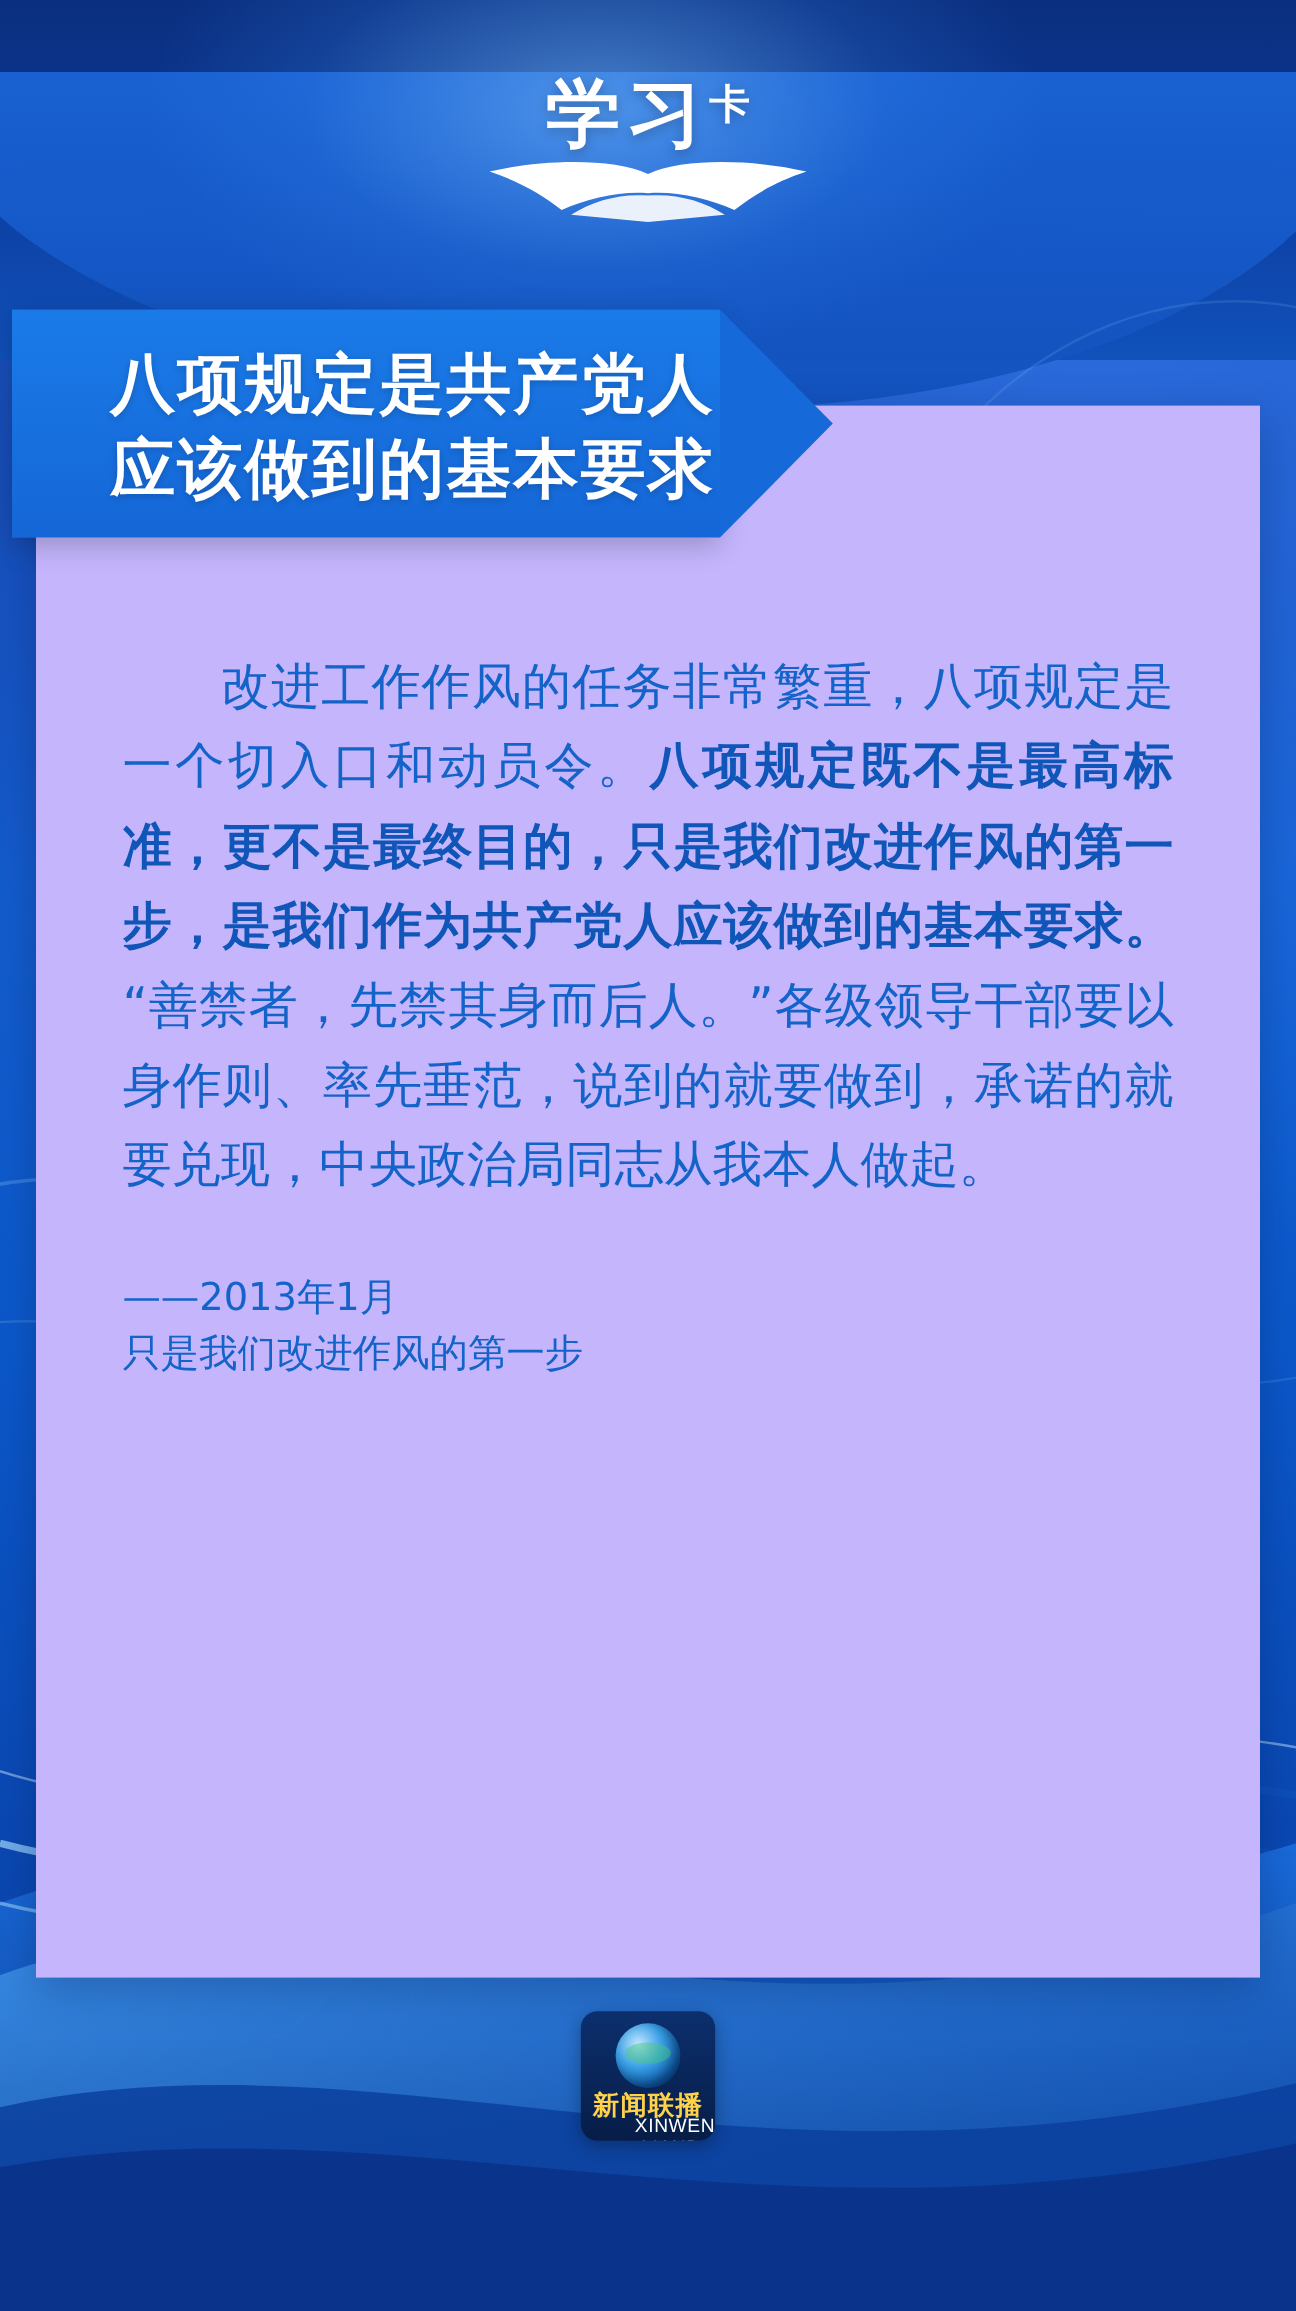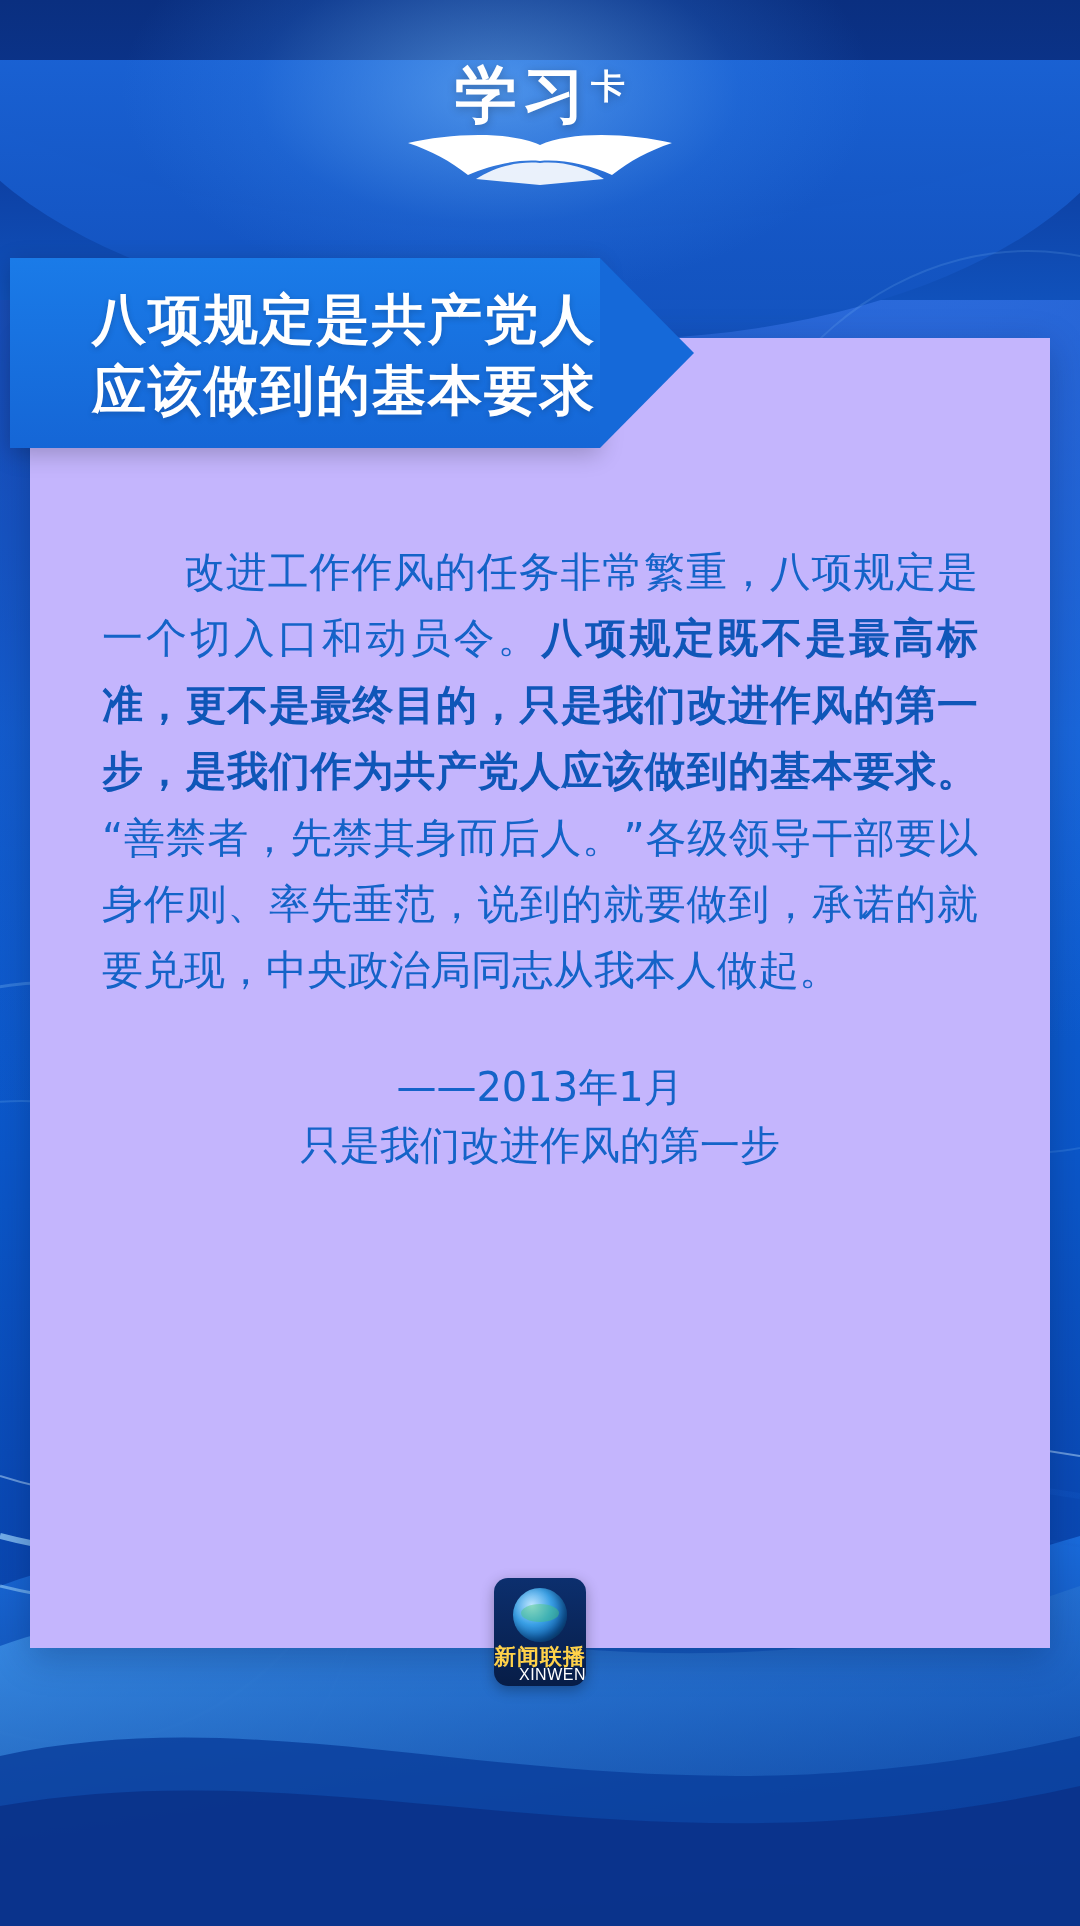--- a/index.html
+++ b/index.html
@@ -190,34 +190,34 @@
     text-align: justify;
     text-indent: 2em;
     font-family: "DejaVu Sans", "Liberation Sans", sans-serif;
   }
   .quote b {
     color: #0f56b8;
     font-weight: bold;
   }
   .source {
     margin-top: 54px;
-    text-align: center;
+    text-align: left;
     color: #1463c8;
-    font-size: 40px;
+    font-size: 32px;
     line-height: 1.45;
     font-family: "DejaVu Sans", "Liberation Sans", sans-serif;
   }
 
   
   .badge {
     position: absolute;
     left: 50%;
-    top: 1240px;
+    top: 1338px;
     transform: translateX(-50%);
-    width: 92px;
+    width: 112px;
     height: 108px;
     border-radius: 14px;
     background: linear-gradient(180deg, #0c2f6e 0%, #071d47 100%);
     box-shadow: 0 4px 14px rgba(0,0,0,.3);
     overflow: hidden;
   }
   .badge-globe {
     position: absolute;
     left: 50%;
     top: 10px;

